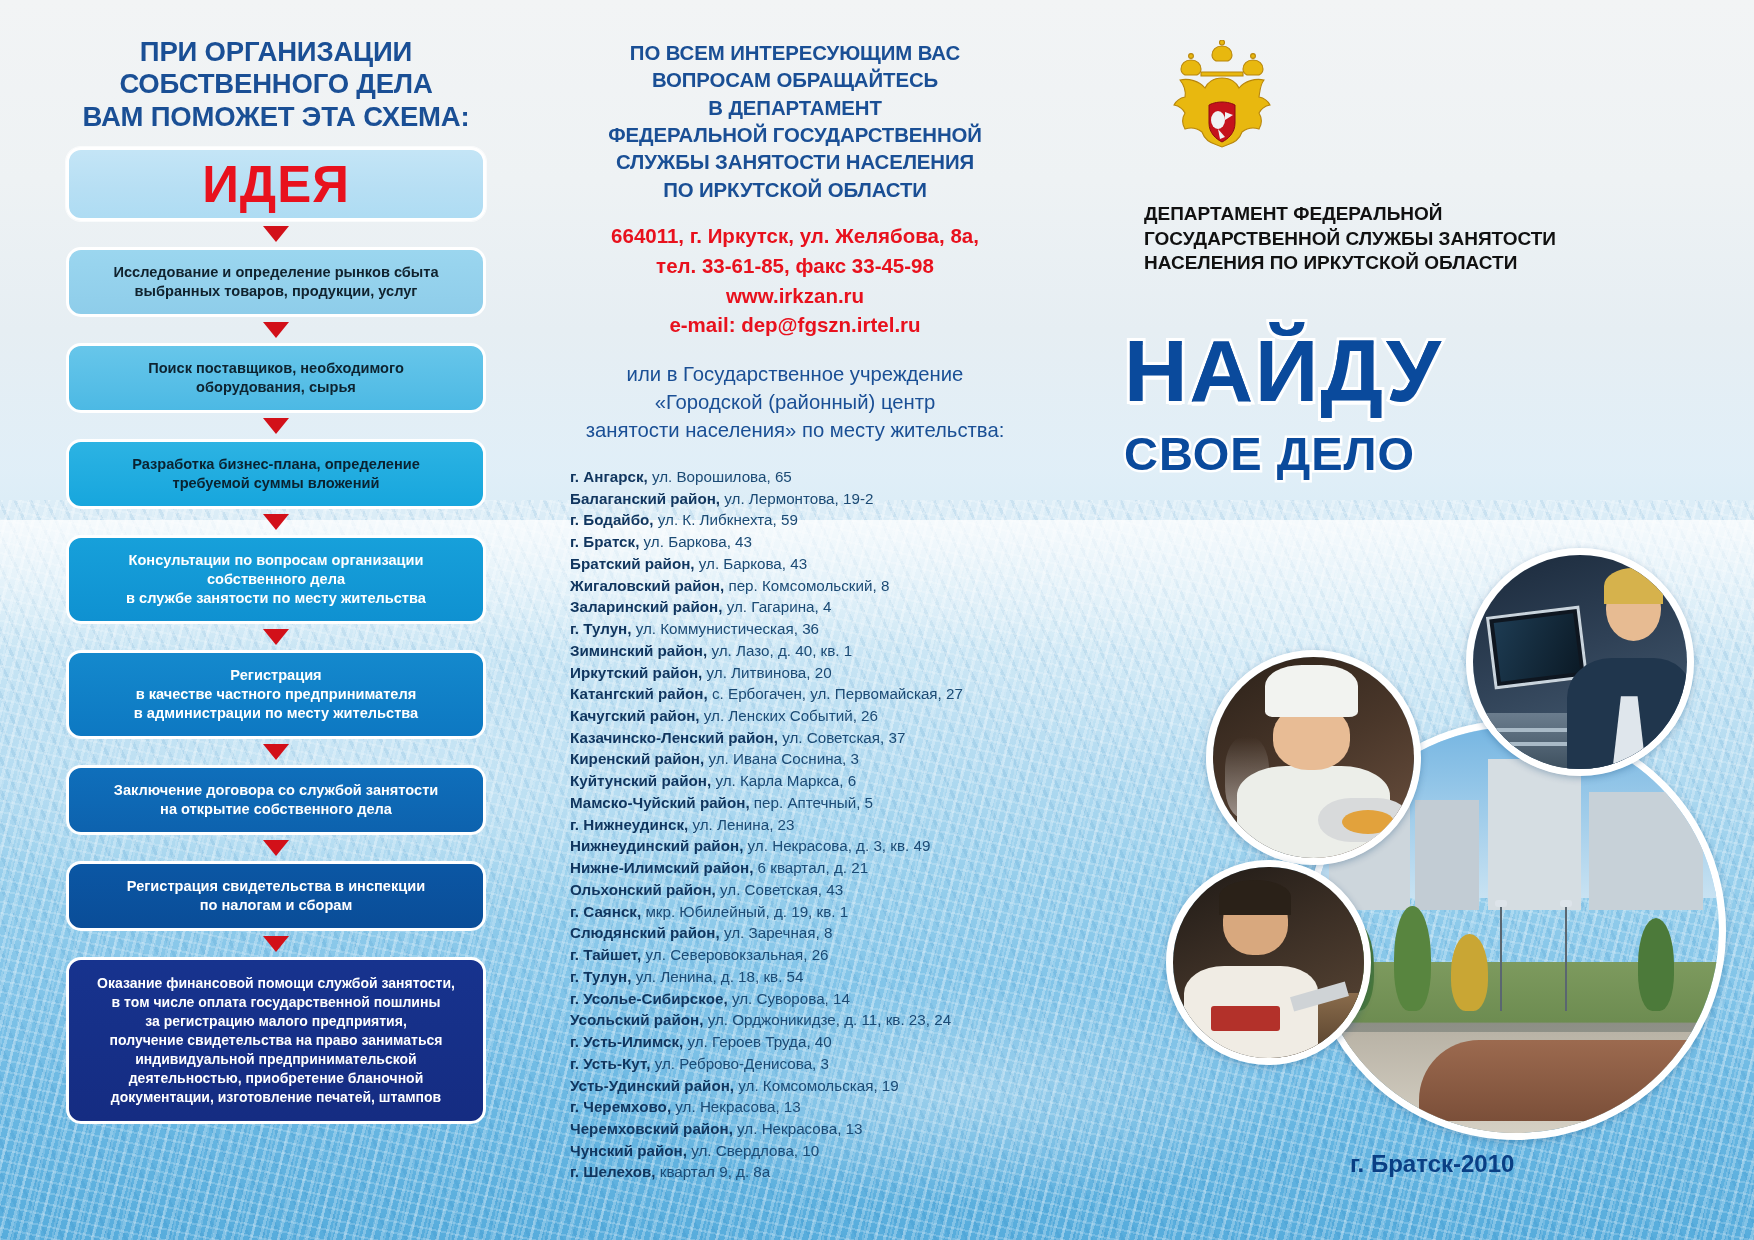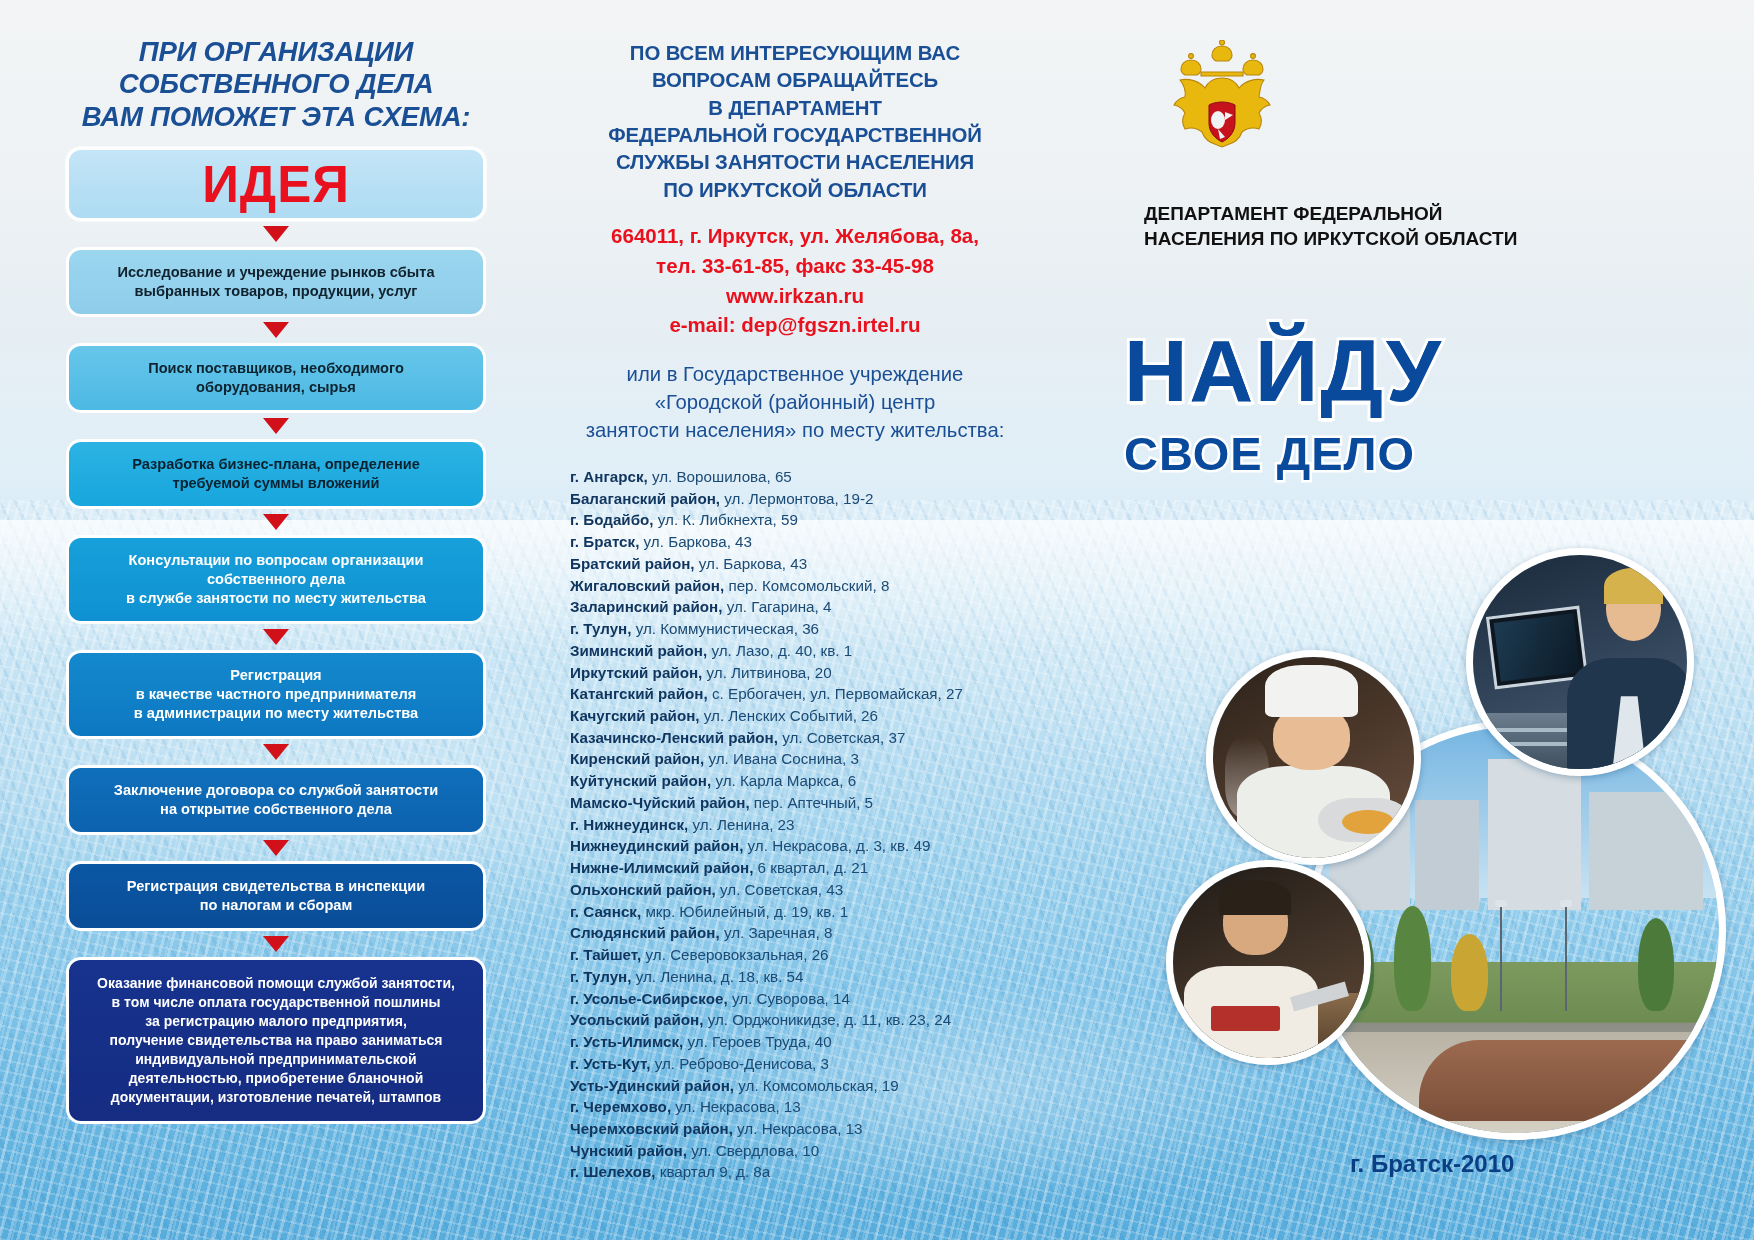--- a/index.html
+++ b/index.html
@@ -40,21 +40,21 @@
   #horizon {
     position: absolute; left:0; right:0; top: 520px; height: 130px;
     background: linear-gradient(to bottom, rgba(255,255,255,.75), rgba(255,255,255,0));
     pointer-events: none;
   }
 
   
   #left-col { position: absolute; left: 66px; top: 36px; width: 420px; }
   .left-heading {
     color: #1a4f95; font-weight: bold; font-size: 27.5px; line-height: 1.18;
-    text-align: center; letter-spacing: -0.2px; font-style: italic;
+    text-align: center; letter-spacing: -0.2px;
   }
   .idea-box {
     margin-top: 14px; height: 74px; border-radius: 15px;
     background: linear-gradient(to bottom, #c4e5f6 0%, #b7dff4 55%, #aedcf3 100%);
     border: 3px solid #ffffff;
     display:flex; align-items:center; justify-content:center;
     box-shadow: 0 0 0 1px rgba(255,255,255,.7);
   }
   .idea-box .word {
     color: #e8111d; font-weight: bold; font-size: 51px; letter-spacing: 1px;
@@ -197,21 +197,21 @@
       <div>СОБСТВЕННОГО ДЕЛА</div>
       <div>ВАМ ПОМОЖЕТ ЭТА СХЕМА:</div>
     </div>
 
     <div class="idea-box">
       <span class="word">ИДЕЯ</span>
     </div>
 
     <div class="arrow"></div>
     <div class="step s1">
-      <div>Исследование и учреждение рынков сбыта</div>
+      <div>Исследование и определение рынков сбыта</div>
       <div>выбранных товаров, продукции, услуг</div>
     </div>
 
     <div class="arrow"></div>
     <div class="step s2">
       <div>Поиск поставщиков, необходимого</div>
       <div>оборудования, сырья</div>
     </div>
 
     <div class="arrow"></div>
@@ -339,20 +339,21 @@
         <g fill="#f0f2f4">
           <ellipse cx="60" cy="80" rx="7" ry="9"></ellipse>
           <path d="M67 72l8 3-8 5z"></path>
           <path d="M60 89l2 10 5-2z"></path>
         </g>
       </svg>
     </div>
 
     <div id="dept-text">
       <div>ДЕПАРТАМЕНТ ФЕДЕРАЛЬНОЙ</div>
+      <div>ГОСУДАРСТВЕННОЙ СЛУЖБЫ ЗАНЯТОСТИ</div>
       <div>НАСЕЛЕНИЯ ПО ИРКУТСКОЙ ОБЛАСТИ</div>
     </div>
 
     <div id="brand">
       <div class="brand-main-wrap">
         <div class="brand-main">НАЙДУ</div>
         <div class="brand-main front">НАЙДУ</div>
       </div>
       <div class="brand-sub-wrap">
         <div class="brand-sub">СВОЕ ДЕЛО</div>

